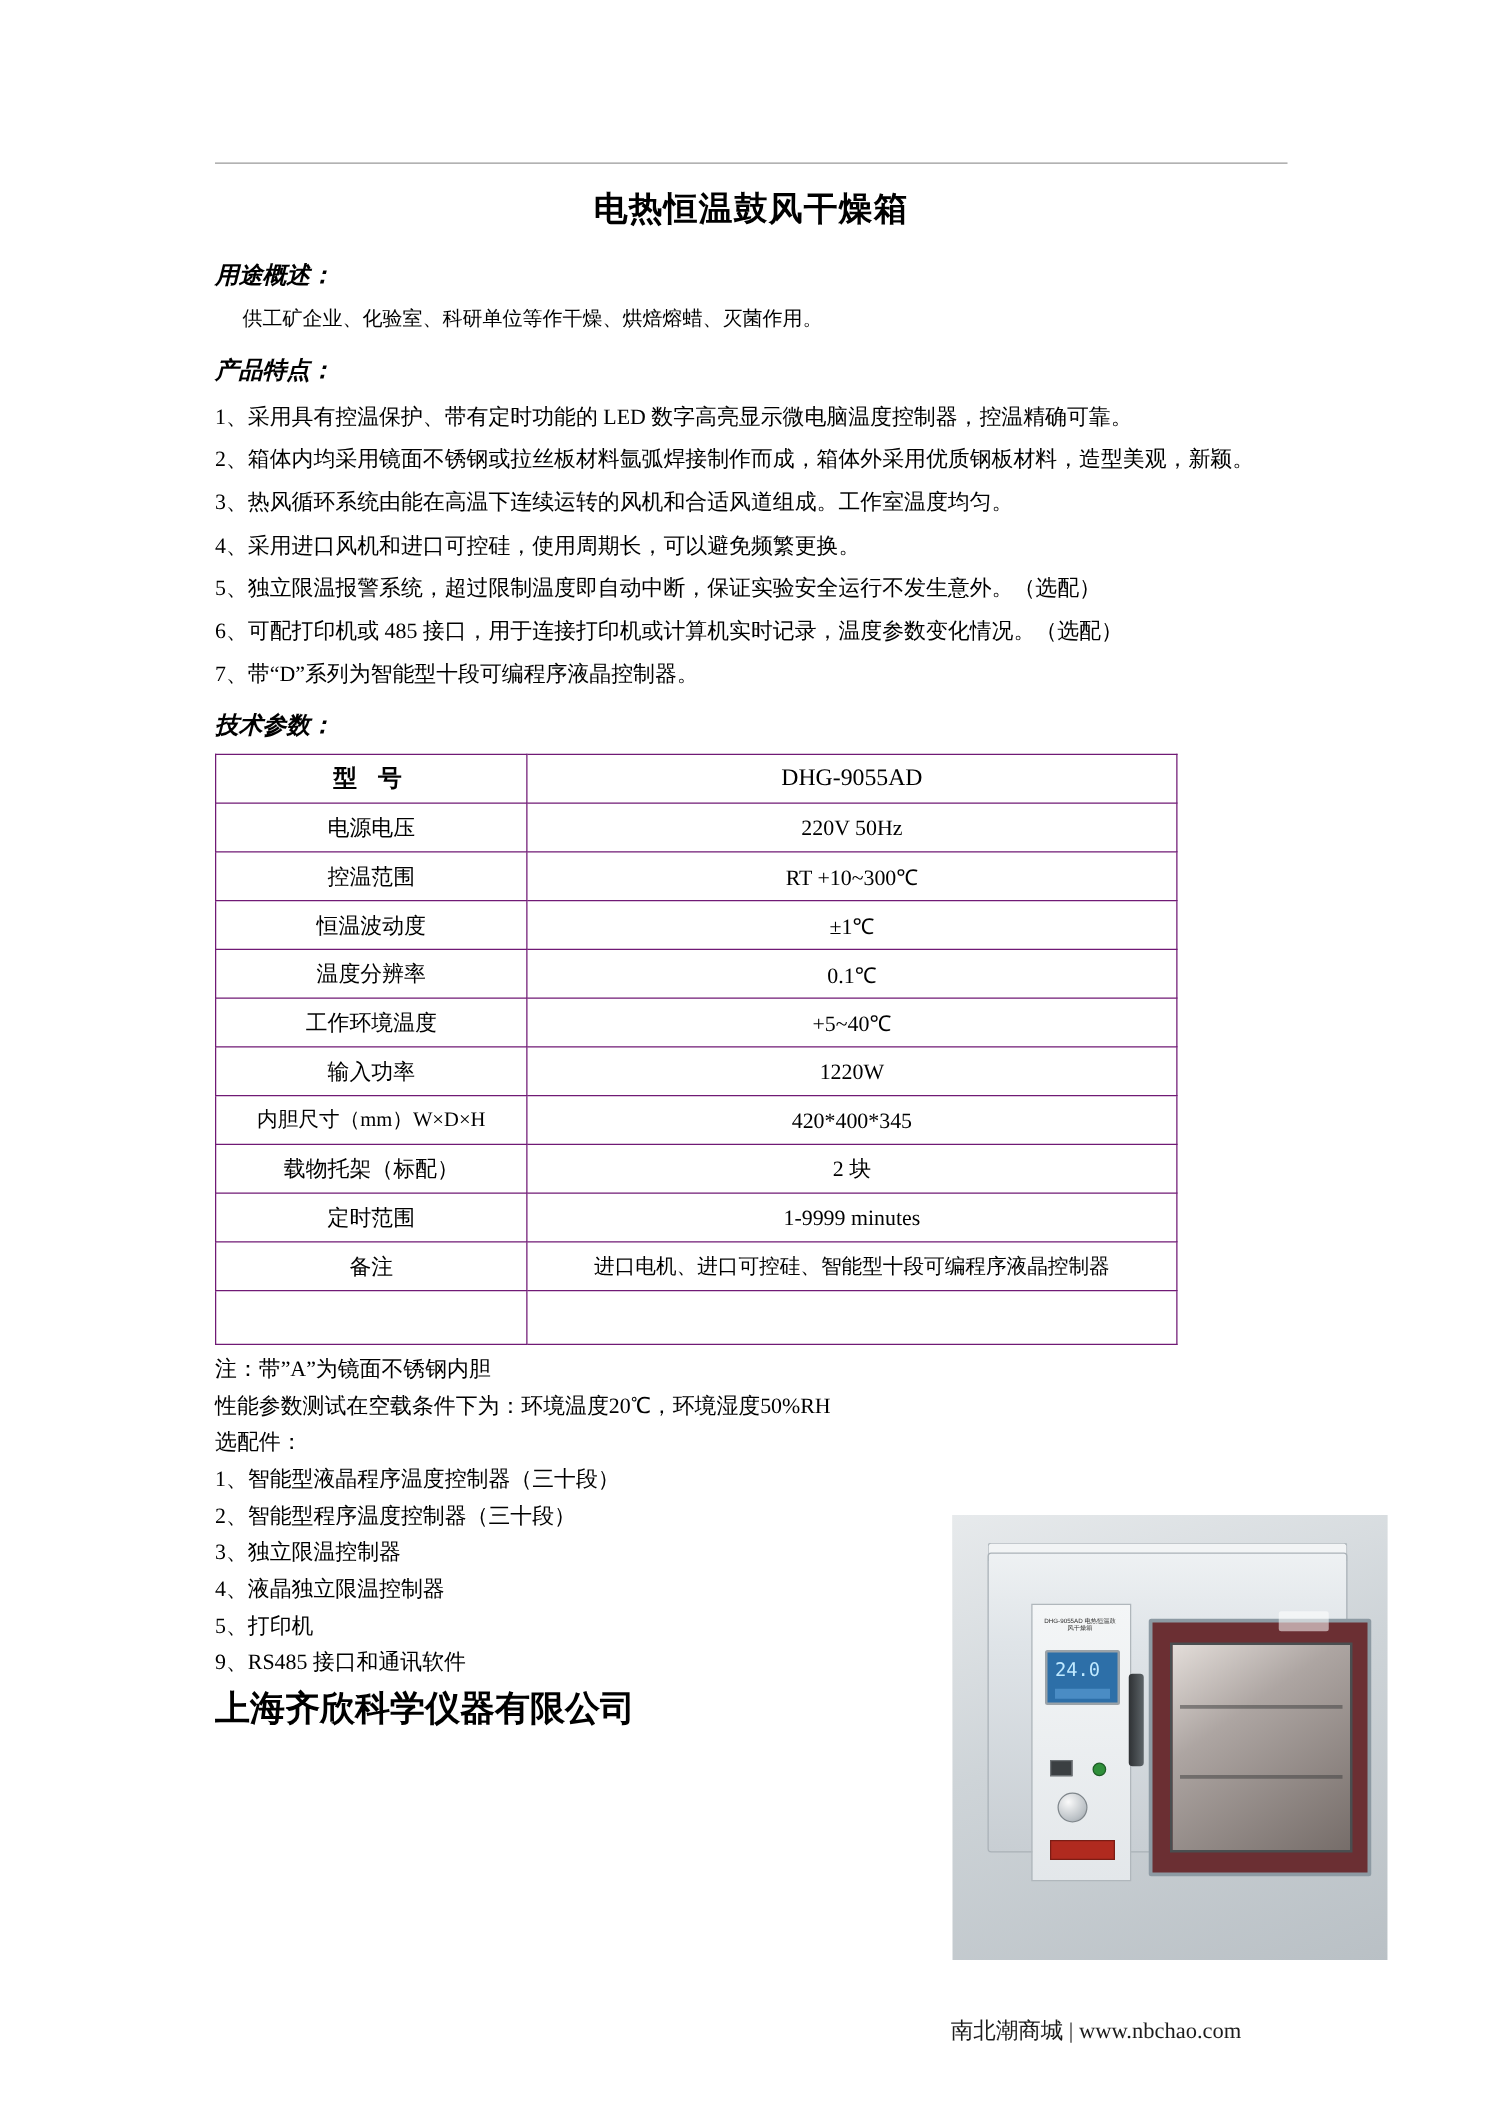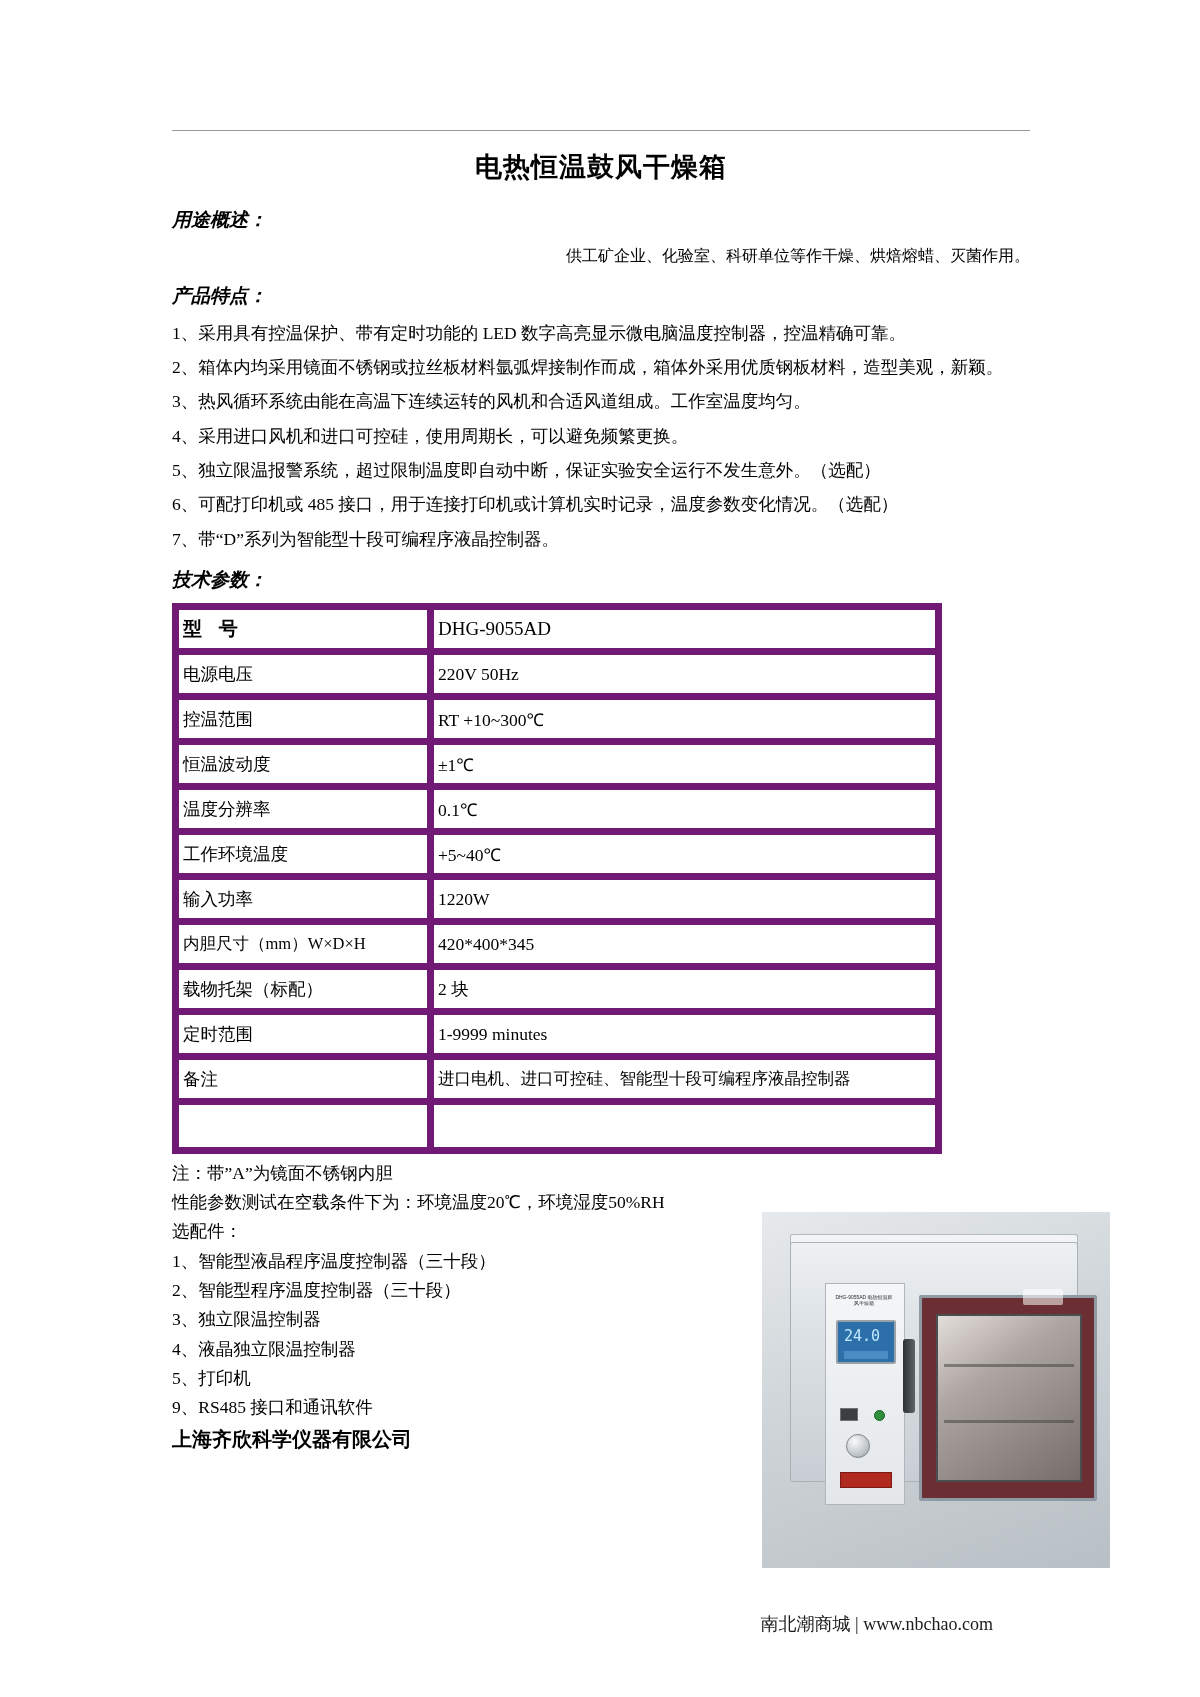--- a/index.html
+++ b/index.html
@@ -44,21 +44,20 @@
     font-family: "Liberation Serif", serif;
     font-size: 19px;
     font-weight: bold;
     margin: 14px 0 10px 0;
     font-style: italic;
   }
   .para-indent {
     font-size: 16px;
     margin: 6px 0 14px 22px;
     line-height: 1.6;
-    text-align: right;
   }
   ol.features {
     list-style: none;
     margin: 0;
     padding: 0;
     font-size: 17.5px;
     line-height: 1.62;
   }
   ol.features li {
     display: flex;
@@ -71,24 +70,24 @@
   ol.features li .txt {
     flex: 1 1 auto;
   }
   table.spec {
     border-collapse: collapse;
     width: 770px;
     margin: 6px 0 4px 0;
     table-layout: fixed;
   }
   table.spec td {
-    border: 7px solid #701a75;
+    border: 1px solid #701a75;
     padding: 6px 4px;
     font-size: 17.5px;
-    text-align: left;
+    text-align: center;
     vertical-align: middle;
     height: 26px;
   }
   table.spec td.label {
     width: 240px;
   }
   table.spec tr.head td {
     font-size: 19px;
     font-weight: bold;
     letter-spacing: 6px;
@@ -123,21 +122,21 @@
     line-height: 1.66;
   }
   ol.options li {
     display: flex;
   }
   ol.options li .num {
     flex: 0 0 auto;
     white-space: pre;
   }
   .company {
-    font-size: 20px;
+    font-size: 28px;
     font-weight: bold;
     margin-top: 4px;
     font-family: Liberation Mono, monospace;
   }
   .footer {
     position: absolute;
     left: 0;
     top: 1612px;
     width: 993px;
     text-align: right;

